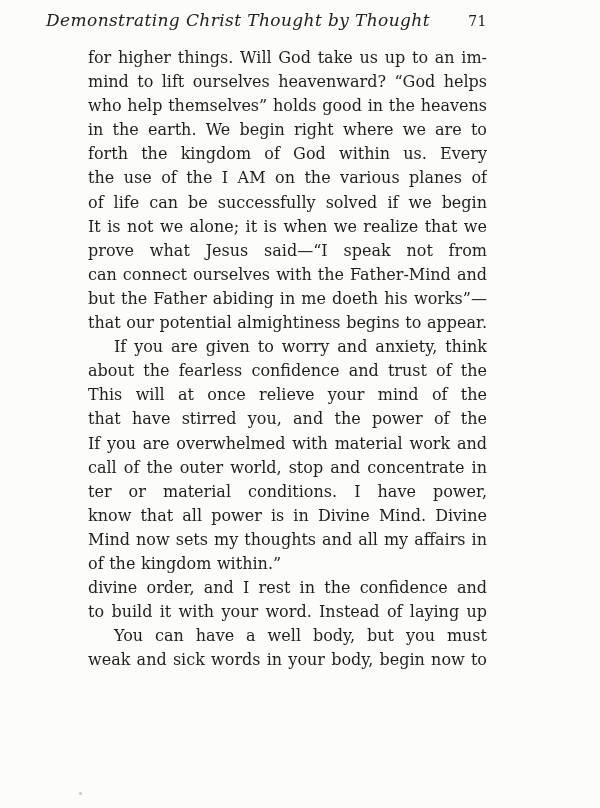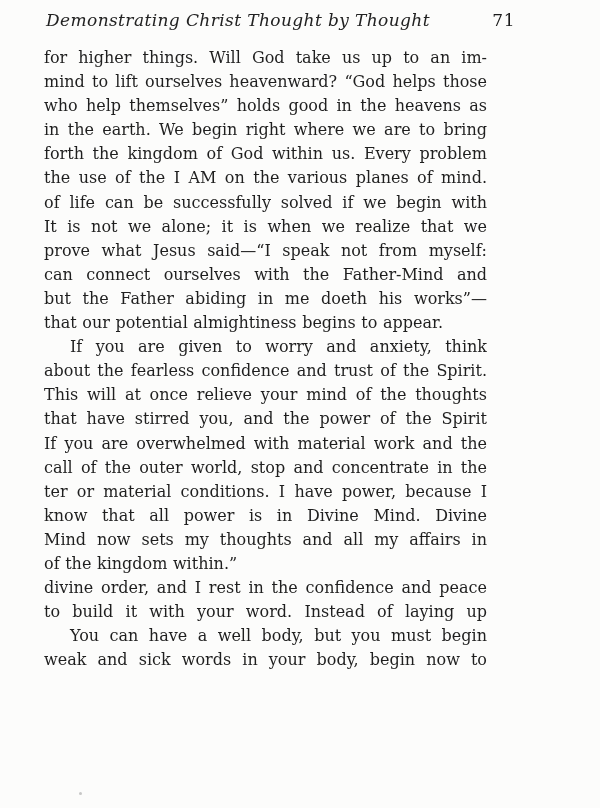--- a/index.html
+++ b/index.html
@@ -18,50 +18,51 @@
     width: 600px;
     height: 808px;
     background: var(--background);
     color: var(--text);
     font-family: "DejaVu Serif", serif;
   }
   .running-head {
     display: flex;
     justify-content: space-between;
     align-items: baseline;
-    margin: 10px 85px 0 46px;
+    margin: 10px 113px 0 46px;
     height: 24px;
   }
   .running-title {
     font-style: italic;
     font-size: 17px;
     letter-spacing: 0.4px;
     color: #222;
     white-space: nowrap;
   }
   .page-number {
     font-style: normal;
-    font-size: 17px;
+    font-size: 14px;
     letter-spacing: 0.5px;
     color: #1a1a1a;
   }
   .body-text {
     margin: 12px 113px 0 44px;
     width: 443px;
     font-size: 16px;
     color: var(--text);
   }
   .line {
     height: 24.1px;
     line-height: 24.1px;
     text-align: justify;
     text-align-last: justify;
     white-space: normal;
     overflow: hidden;
     word-spacing: 0.5px;
+    margin-left: 44px;
   }
   .line.para-end {
     text-align-last: left;
   }
   .line.indent {
     text-indent: 26px;
   }
   .scan-speck {
     position: absolute;
     left: 79px;

